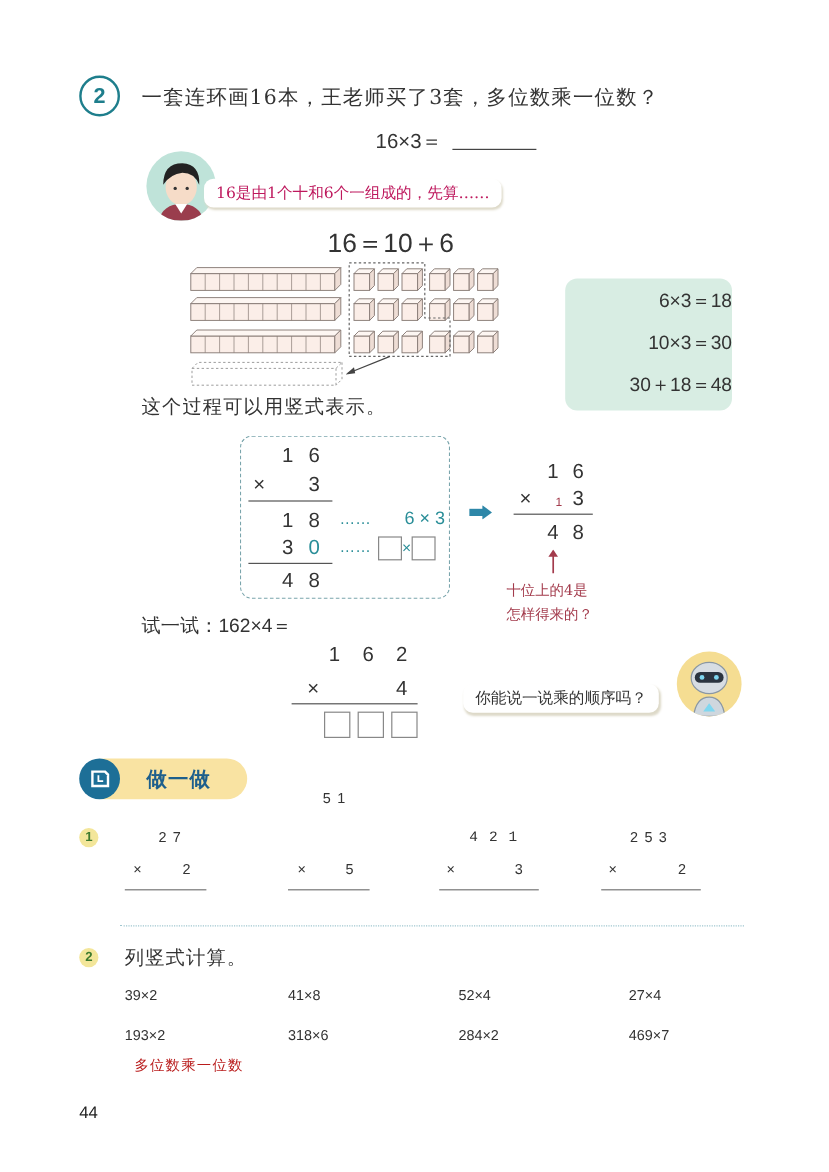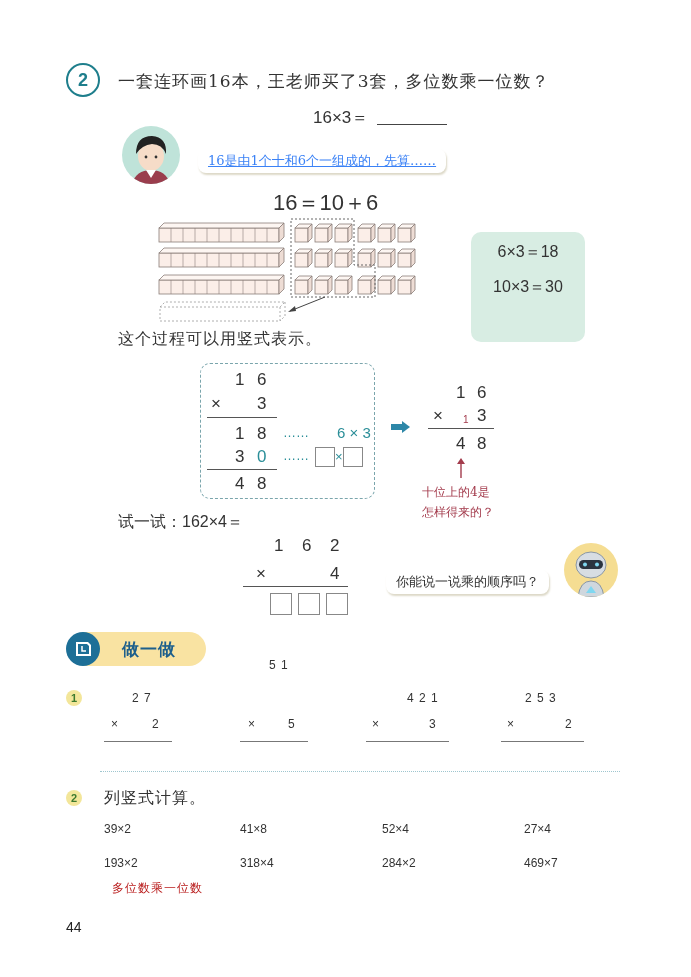--- a/index.html
+++ b/index.html
@@ -11,30 +11,30 @@
 
   
   .badge2{left:66px;top:63px;width:30px;height:30px;border:2.5px solid #1e7e8c;border-radius:50%;
           color:#1e7e8c;font-weight:bold;font-size:18px;text-align:center;line-height:30px;}
   .qtext{left:118px;top:70px;font-size:17px;color:#333;letter-spacing:1px;}
   .eq1{left:313px;top:106px;font-size:17px;}
   .blank{left:377px;top:124px;width:70px;border-bottom:1.3px solid #444;}
 
   
   .avatar{left:122px;top:126px;width:58px;height:58px;border-radius:50%;background:#bfe3d9;overflow:hidden;}
-  .bubble{left:198px;top:149px;padding:3px 10px;background:#fff;border-radius:8px;
-          box-shadow:1px 2px 2px #ddd9c8;font-size:13px;color:#3b82f6;text-decoration:underline;}
+  .bubble{left:170px;top:149px;padding:3px 10px;background:#fff;border-radius:8px;
+          box-shadow:1px 2px 2px #ddd9c8;font-size:13px;color:#be185d;}
   .eq2{left:273px;top:188px;font-size:22px;}
 
   
   .blocks{left:155px;top:215px;width:265px;height:110px;}
 
   
-  .greenbox{left:471px;top:232px;width:114px;height:108px;background:#d8ede3;border-radius:10px;
-            font-size:16px;text-align:center;}
+  .greenbox{left:471px;top:232px;width:139px;height:108px;background:#d8ede3;border-radius:10px;
+            font-size:16px;text-align:right;}
   .greenbox div{height:35px;line-height:35px;}
 
   .proc{left:118px;top:329px;font-size:16px;letter-spacing:1px;}
 
   
   .vbox{left:200px;top:363px;width:173px;height:134px;border:1.5px dashed #7aa5ac;border-radius:10px;}
   .digit{font-size:17px;}
   .teal{color:#2a8e98;}
   .hline{height:1.3px;background:#555;}
   .sq{width:18px;height:18px;border:1px solid #888;display:inline-block;vertical-align:middle;background:#fff;}
@@ -138,20 +138,21 @@
       <path d="M130 87 L130 101 L125 106"></path>
     </g>
     <line x1="170" y1="82" x2="135" y2="96" stroke="#444" stroke-width="1"></line>
     <path d="M133 97 L140 91 L141 96Z" fill="#444"></path>
   </svg>
 </div>
 
 <div class="abs greenbox num" style="padding-top:2px;">
   <div>6×3＝18</div>
   <div>10×3＝30</div>
+  <div>30＋18＝48</div>
 </div>
 
 <div class="abs proc serif">这个过程可以用竖式表示。</div>
 
 <div class="abs vbox">
   <div class="abs digit num" style="left:34px;top:6px;">1</div>
   <div class="abs digit num" style="left:56px;top:6px;">6</div>
   <div class="abs digit num" style="left:10px;top:30px;">×</div>
   <div class="abs digit num" style="left:56px;top:30px;">3</div>
   <div class="abs hline" style="left:6px;top:53px;width:70px;"></div>
@@ -232,39 +233,39 @@
 <div class="abs ex num" style="left:132px;top:691px;letter-spacing:1px;">2 7</div>
 <div class="abs ex num" style="left:111px;top:717px;">×</div>
 <div class="abs ex num" style="left:152px;top:717px;">2</div>
 <div class="abs hline" style="left:104px;top:741px;width:68px;background:#777;"></div>
 
 <div class="abs ex num" style="left:269px;top:658px;letter-spacing:1px;">5 1</div>
 <div class="abs ex num" style="left:248px;top:717px;">×</div>
 <div class="abs ex num" style="left:288px;top:717px;">5</div>
 <div class="abs hline" style="left:240px;top:741px;width:68px;background:#777;"></div>
 
-<div class="abs ex num" style="left:407px;top:691px;letter-spacing:1px;">4 2 1</div>
+<div class="abs ex num" style="left:391px;top:691px;letter-spacing:1px;font-family:Liberation Mono, monospace;">4 2 1</div>
 <div class="abs ex num" style="left:372px;top:717px;">×</div>
 <div class="abs ex num" style="left:429px;top:717px;">3</div>
 <div class="abs hline" style="left:366px;top:741px;width:83px;background:#777;"></div>
 
 <div class="abs ex num" style="left:525px;top:691px;letter-spacing:1px;">2 5 3</div>
 <div class="abs ex num" style="left:507px;top:717px;">×</div>
 <div class="abs ex num" style="left:565px;top:717px;">2</div>
 <div class="abs hline" style="left:501px;top:741px;width:83px;background:#777;"></div>
 
 <div class="abs dotline"></div>
 
 <div class="abs ybadge num" style="left:66px;top:790px;">2</div>
 <div class="abs serif" style="left:104px;top:788px;font-size:16px;letter-spacing:1px;text-align:center;">列竖式计算。</div>
 
 <div class="abs ex num" style="left:104px;top:822px;">39×2</div>
 <div class="abs ex num" style="left:240px;top:822px;">41×8</div>
 <div class="abs ex num" style="left:382px;top:822px;">52×4</div>
 <div class="abs ex num" style="left:524px;top:822px;">27×4</div>
 
 <div class="abs ex num" style="left:104px;top:856px;">193×2</div>
-<div class="abs ex num" style="left:240px;top:856px;">318×4</div>
+<div class="abs ex num" style="left:240px;top:856px;">318×6</div>
 <div class="abs ex num" style="left:382px;top:856px;">284×2</div>
 <div class="abs ex num" style="left:524px;top:856px;">469×7</div>
 
 <div class="abs footer-num num">44</div>
 <div class="abs footer-t serif">多位数乘一位数</div>
 
 </body></html>

